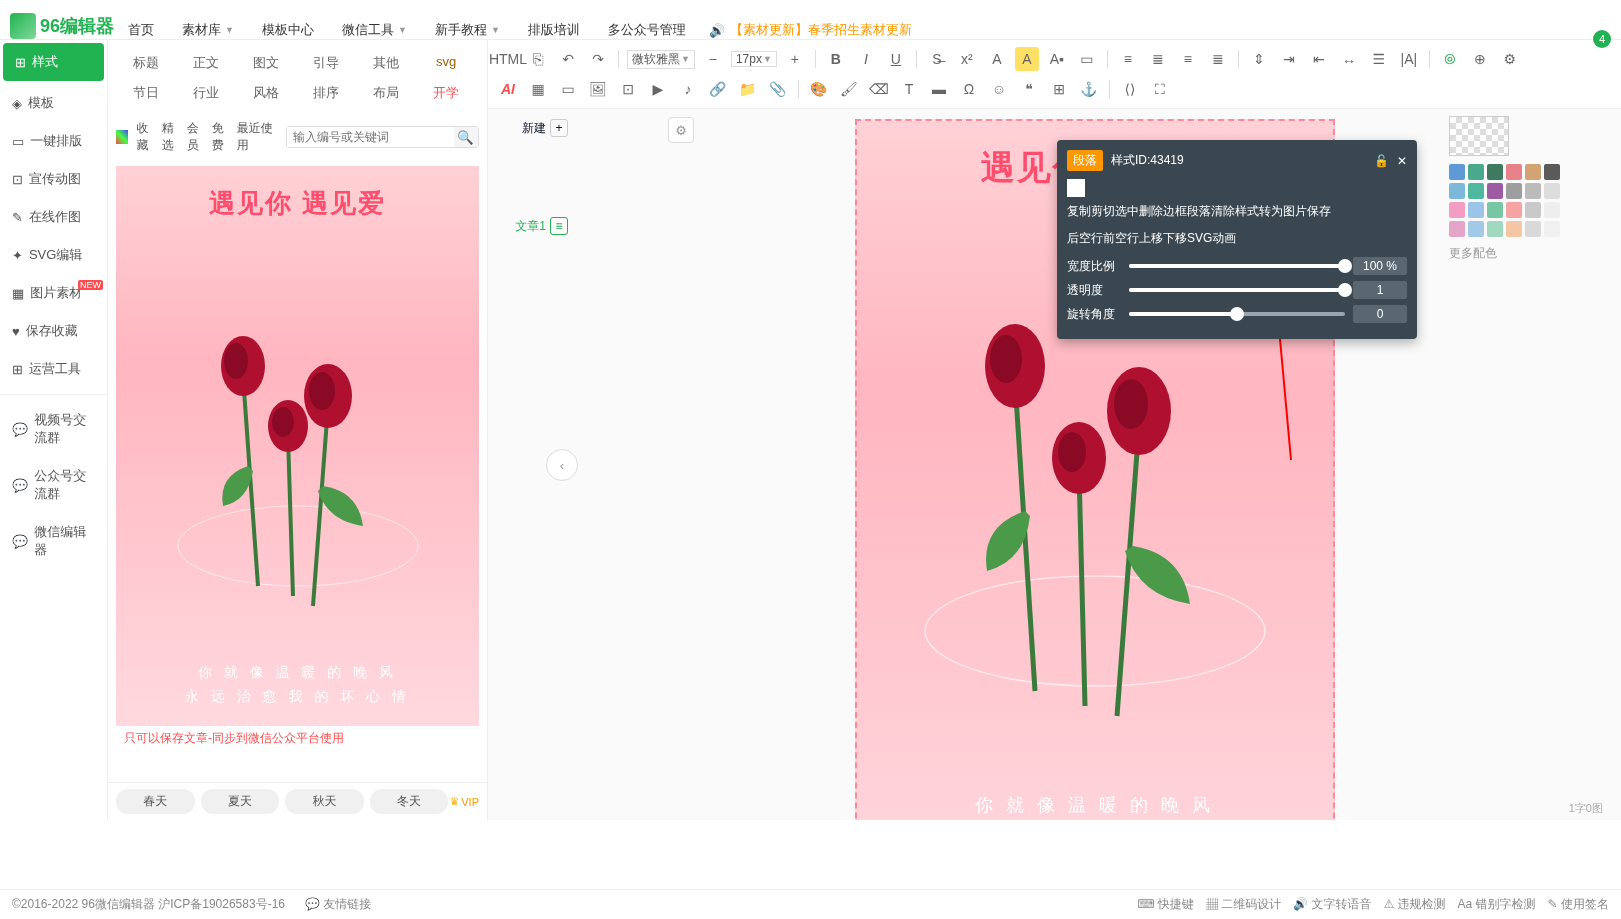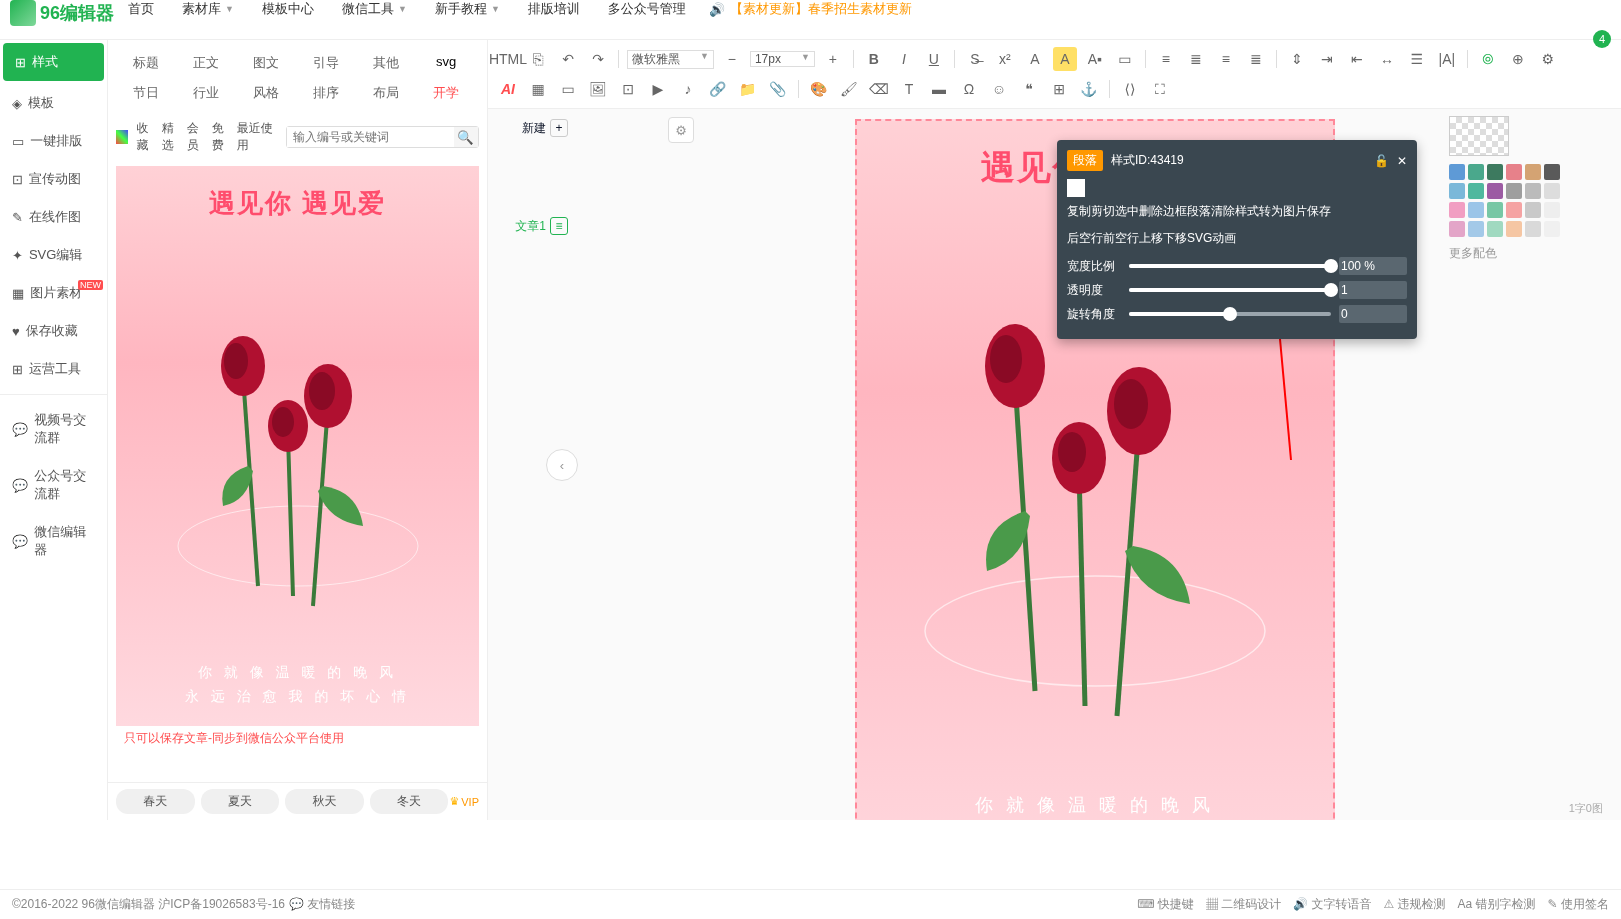--- a/index.html
+++ b/index.html
@@ -1,34 +1,34 @@
 <!DOCTYPE html>
 <html><head>
 <meta charset="utf-8">
 <style>
 *{margin:0;padding:0;box-sizing:border-box;font-family:"Microsoft YaHei",sans-serif}
 body{width:1621px;height:919px;background:#fff;font-size:13px;color:#555;position:relative;overflow:hidden}
-.top-nav{height:40px;display:flex;align-items:flex-start;padding:0 10px;border-bottom:1px solid #eee}
+.top-nav{height:40px;display:flex;align-items:flex-end;padding:0 10px;border-bottom:1px solid #eee}
 .logo{display:flex;align-items:center;font-weight:bold;font-size:18px;color:#21b351}
 .logo-icon{width:26px;height:26px;background:linear-gradient(135deg,#21b351,#7fd89a);border-radius:4px;margin-right:4px}
 .top-nav .nav-item{padding:0 14px;color:#333;cursor:pointer;display:flex;align-items:center;gap:4px}
 .caret{font-size:9px;color:#999}
 .announcement{color:#ff9800;margin-left:10px;display:flex;align-items:center;gap:4px}
 .speaker{color:#ff9800}
 .msg-badge{position:absolute;right:10px;top:30px;width:18px;height:18px;background:#21b351;border-radius:50%;color:#fff;font-size:11px;display:flex;align-items:center;justify-content:center}
 .left-sidebar{position:absolute;left:0;top:40px;width:108px;height:780px;border-right:1px solid #eee}
 .left-sidebar .item{padding:10px 12px;cursor:pointer;display:flex;align-items:center;gap:6px;font-size:13px;color:#555;position:relative}
 .left-sidebar .item.active{background:#21b351;color:#fff;border-radius:4px;margin:3px}
 .left-sidebar .sep{border-top:1px solid #eee;margin:6px 0}
 .badge-new{position:absolute;right:4px;top:6px;background:#ff4d4f;color:#fff;font-size:9px;padding:0 2px;border-radius:2px}
 .spk-icon{color:#ff4d4f}
 .mid-panel{position:absolute;left:108px;top:40px;width:380px;height:780px;border-right:1px solid #eee;display:flex;flex-direction:column}
 .cat-tabs{display:flex;flex-wrap:wrap;padding:8px}
 .cat-tabs span{width:60px;text-align:center;padding:6px 0;cursor:pointer;color:#666}
-.cat-tabs span.green{color:#000000}
+.cat-tabs span.green{color:#a16207}
 .cat-tabs span.red{color:#ff4d4f}
 .filter-row{display:flex;align-items:center;padding:4px 8px;gap:2px;font-size:12px}
 .filter-row span{padding:0 3px;cursor:pointer}
 .filter-row .cbox{width:14px;height:14px;background:linear-gradient(45deg,#f44,#4f4,#44f);margin-right:4px}
 .search-wrap{flex:1;display:flex;border:1px solid #ddd;border-radius:3px;margin-left:6px}
 .search-wrap input{flex:1;border:none;padding:3px 6px;font-size:12px;outline:none}
 .search-wrap button{width:24px;border:none;background:#f5f5f5;cursor:pointer}
 .preview-area{flex:1;padding:8px;overflow:hidden}
 .rose-card{width:100%;height:560px;background:linear-gradient(180deg,#ffd1d6 0%,#ffb6c0 35%,#ffc8d0 70%,#ffd9df 100%);position:relative;display:flex;flex-direction:column;align-items:center;padding-top:20px}
 .rose-title{color:#ff4d6d;font-size:26px;font-weight:bold;letter-spacing:2px}
@@ -38,21 +38,21 @@
 .warning-text{color:#ff4d4f;font-size:12px;padding:4px 8px}
 .bottom-tags{display:flex;gap:1px;padding:6px 8px;align-items:center;border-top:1px solid #eee}
 .tag-btn{flex:1;background:#f0f0f0;border-radius:12px;text-align:center;padding:4px 0;font-size:12px;cursor:pointer}
 .vip-badge{color:#ff9800;font-size:11px;display:flex;align-items:center;gap:2px}
 .crown{color:#ffb300}
 .editor-panel{position:absolute;left:488px;top:40px;right:0;height:780px;display:flex;flex-direction:column}
 .toolbar{border-bottom:1px solid #eee;padding:4px 8px}
 .toolbar-row{display:flex;align-items:center;gap:6px;padding:3px 0;flex-wrap:wrap}
 .tb-btn{width:24px;height:24px;display:flex;align-items:center;justify-content:center;cursor:pointer;color:#666;font-size:14px;border-radius:3px}
 .tb-sep{width:1px;height:18px;background:#ddd;margin:0 2px}
-.font-select{border:1px solid #ddd;padding:0 4px;font-size:12px;display:flex;align-items:flex-start;gap:20px}
+.font-select{border:1px solid #ddd;padding:0 4px;font-size:12px;display:flex;align-items:center;gap:1px}
 .ai-btn{color:#ff4d4f;font-weight:bold;font-style:italic}
 .green-btn{color:#21b351}
 .canvas-area{flex:1;background:#fafafa;display:flex;position:relative;overflow:hidden}
 .canvas-left-tools{width:90px;padding:10px;display:flex;flex-direction:column;align-items:flex-end;gap:80px}
 .tool-item{display:flex;align-items:center;gap:4px;color:#0f172a;font-size:12px}
 .tool-item.active{color:#21b351}
 .plus-box{width:18px;height:18px;border:1px solid #ccc;border-radius:3px;display:flex;align-items:center;justify-content:center;font-size:12px}
 .canvas-content{flex:1;display:flex;justify-content:center;padding:10px 10px 10px 0;position:relative}
 .main-rose{width:480px;height:780px;background:linear-gradient(180deg,#ffd1d6 0%,#ffb6c0 35%,#ffc8d0 70%,#ffd9df 100%);border:2px dashed #ff8899;position:relative;display:flex;flex-direction:column;align-items:center;padding-top:24px}
 .main-rose .rose-title{font-size:34px}
@@ -71,21 +71,21 @@
 .float-header{display:flex;align-items:center;justify-content:space-between;margin-bottom:8px}
 .float-tag{background:#ff9800;padding:2px 6px;border-radius:2px}
 .float-close{display:flex;gap:8px}
 .float-actions{display:flex;flex-wrap:wrap;margin-bottom:10px}
 .float-actions span{cursor:pointer}
 .slider-row{display:flex;align-items:center;gap:8px;margin:6px 0}
 .slider-label{width:54px}
 .slider-track{flex:1;height:4px;background:#9aa5ad;border-radius:2px;position:relative}
 .slider-fill{position:absolute;left:0;top:0;height:100%;background:#fff;border-radius:2px}
 .slider-thumb{position:absolute;top:-5px;width:14px;height:14px;background:#fff;border-radius:50%}
-.slider-val{width:68px;background:#5a6770;padding:2px;border-radius:2px}
+.slider-val{width:54px;background:#5a6770;text-align:center;padding:2px;border-radius:2px}
 .red-arrow{position:absolute;right:300px;top:230px;z-index:99}
 .footer{position:absolute;left:0;right:0;bottom:0;height:30px;border-top:1px solid #eee;display:flex;align-items:center;padding:0 12px;font-size:12px;color:#888;justify-content:space-between}
 .footer-tools{display:flex;gap:12px}
 .footer-tools span{display:flex;align-items:center;gap:4px;cursor:pointer}
 </style>
 </head>
 <body>
 
 <div class="top-nav">
   <div class="logo">
@@ -462,21 +462,21 @@
       </div>
     </div>
 </div>
 
 <svg class="red-arrow" width="60" height="240">
   <line x1="30" y1="230" x2="10" y2="10" stroke="#ff0000" stroke-width="2"></line>
   <polygon points="10,10 4,24 20,18" fill="#ff0000"></polygon>
 </svg>
 
 <div class="footer">
-  <div style="display:flex;gap:4px">
+  <div style="display:flex;gap:20px">
     <span>©2016-2022 96微信编辑器 沪ICP备19026583号-16</span>
     <span>💬 <span>友情链接</span></span>
   </div>
   <div class="footer-tools" id="ftools">
       <span>⌨ 快捷键</span>
       <span>▦ 二维码设计</span>
       <span>🔊 文字转语音</span>
       <span>⚠ 违规检测</span>
       <span>Aa 错别字检测</span>
       <span>✎ 使用签名</span>

